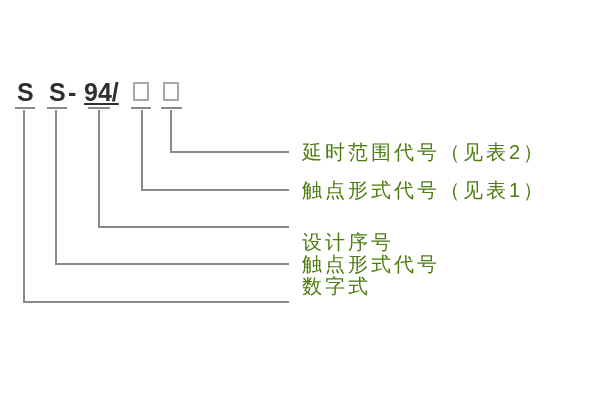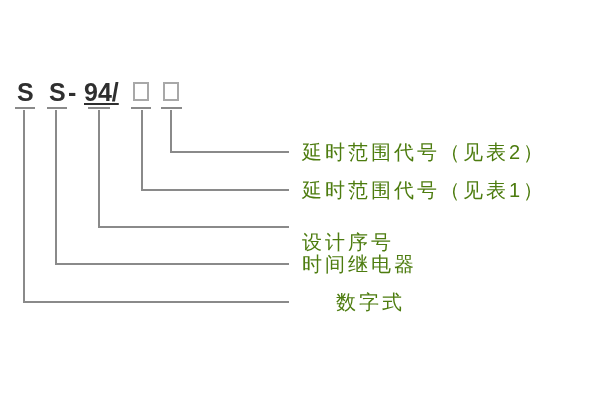--- a/index.html
+++ b/index.html
@@ -83,21 +83,21 @@
     line-height: 22px;
     font-size: 20px;
     letter-spacing: 3px;
     color: #4d7c0f;
     white-space: nowrap;
   }
   .lbl1 { top: 141px; }
   .lbl2 { top: 179px; }
   .lbl3 { top: 231px; }
   .lbl4 { top: 253px; }
-  .lbl5 { top: 291px; margin-left: 34px; }
+  .lbl5 { top: 275px; }
 </style>
 </head>
 <body>
 
 <div class="canvas">
 
   <span class="code-seg seg1">S</span>
   <span class="code-seg seg2">S</span>
   <span class="code-seg seg3">-</span>
   <span class="code-seg seg4">94/</span>
@@ -115,18 +115,18 @@
   <div class="vline v-contact"></div>
   <div class="hline h-contact"></div>
   <div class="vline v-design"></div>
   <div class="hline h-design"></div>
   <div class="vline v-relay"></div>
   <div class="hline h-relay"></div>
   <div class="vline v-digital"></div>
   <div class="hline h-digital"></div>
 
   <div class="lbl lbl1">延时范围代号（见表2）</div>
-  <div class="lbl lbl2">延时范围代号（见表1）</div>
+  <div class="lbl lbl2">触点形式代号（见表1）</div>
   <div class="lbl lbl3">设计序号</div>
-  <div class="lbl lbl4">时间继电器</div>
+  <div class="lbl lbl4">触点形式代号</div>
   <div class="lbl lbl5">数字式</div>
 
 </div>
 
 </body></html>

